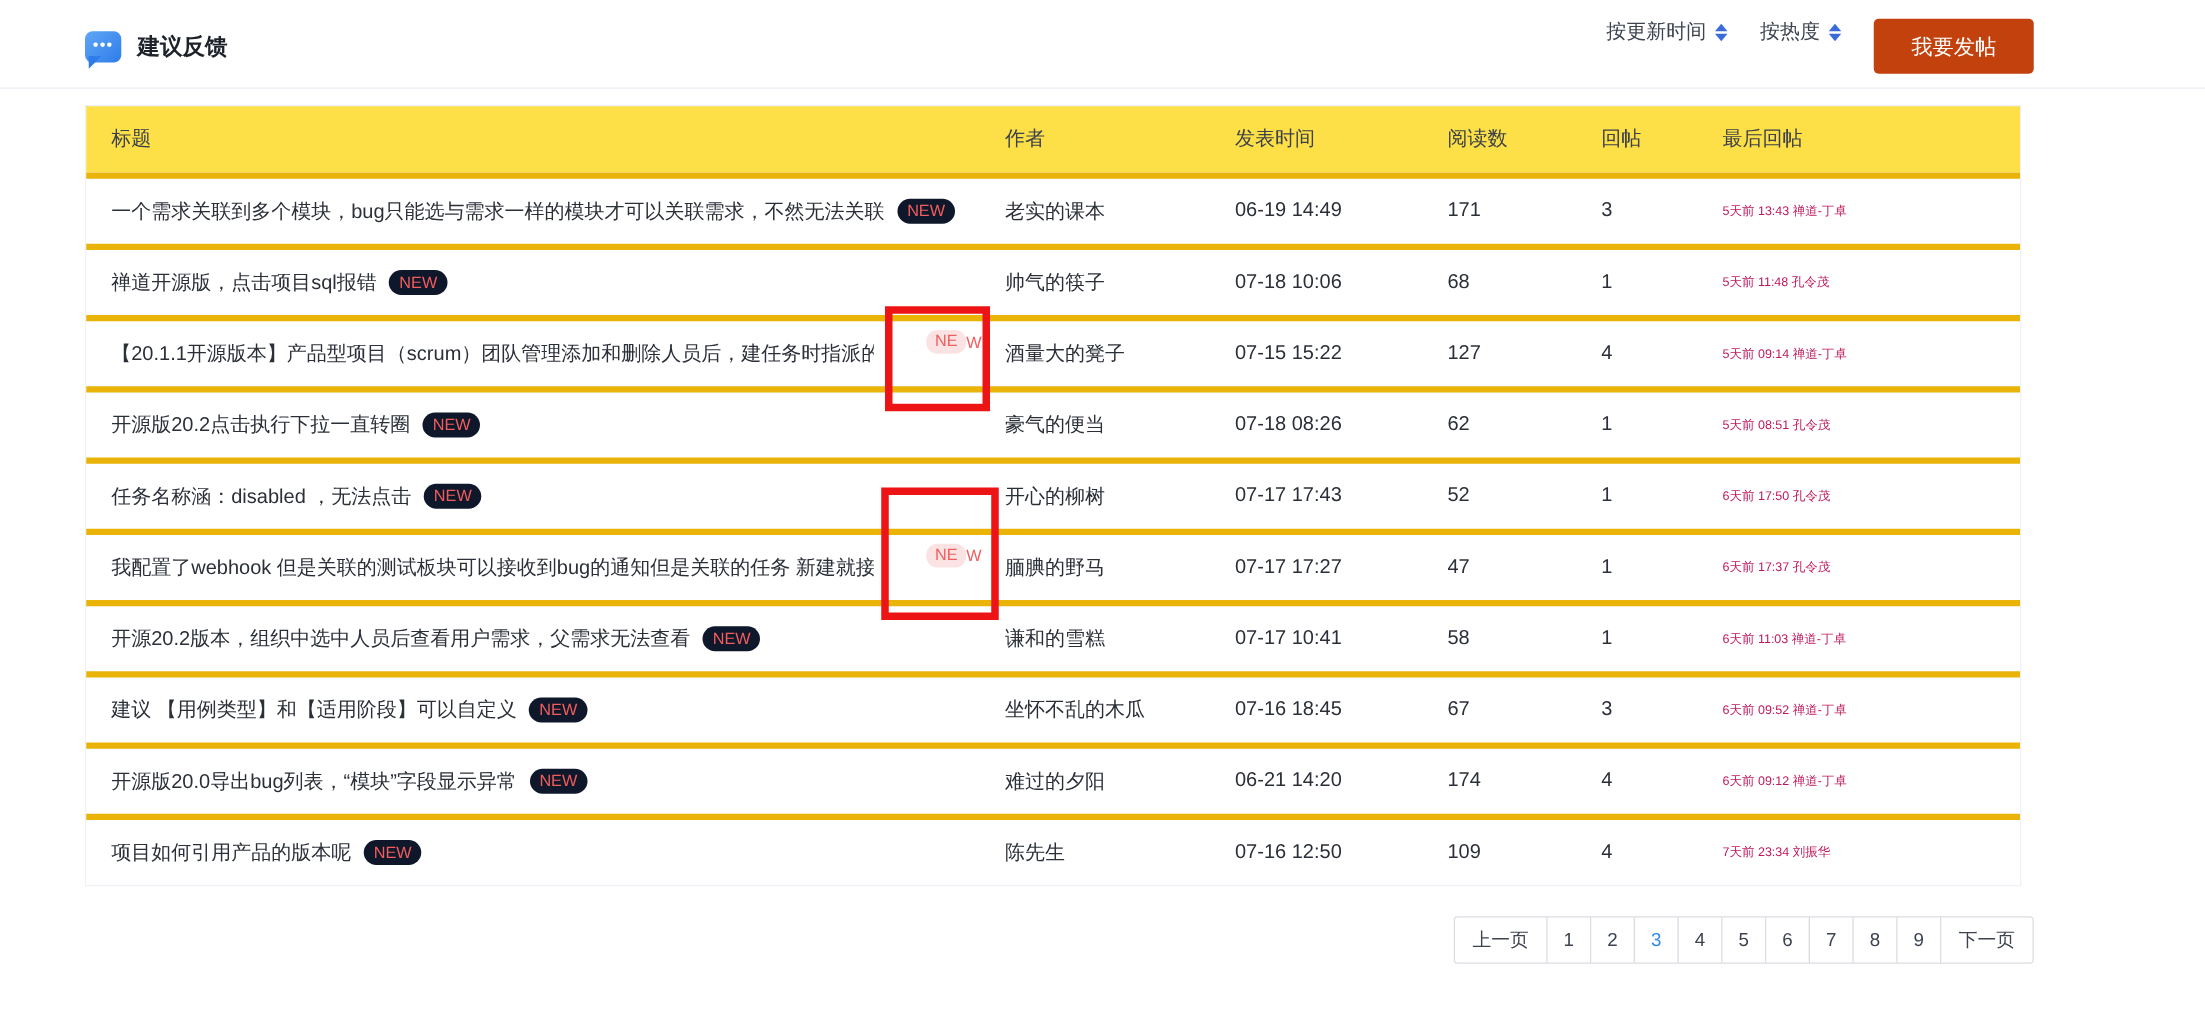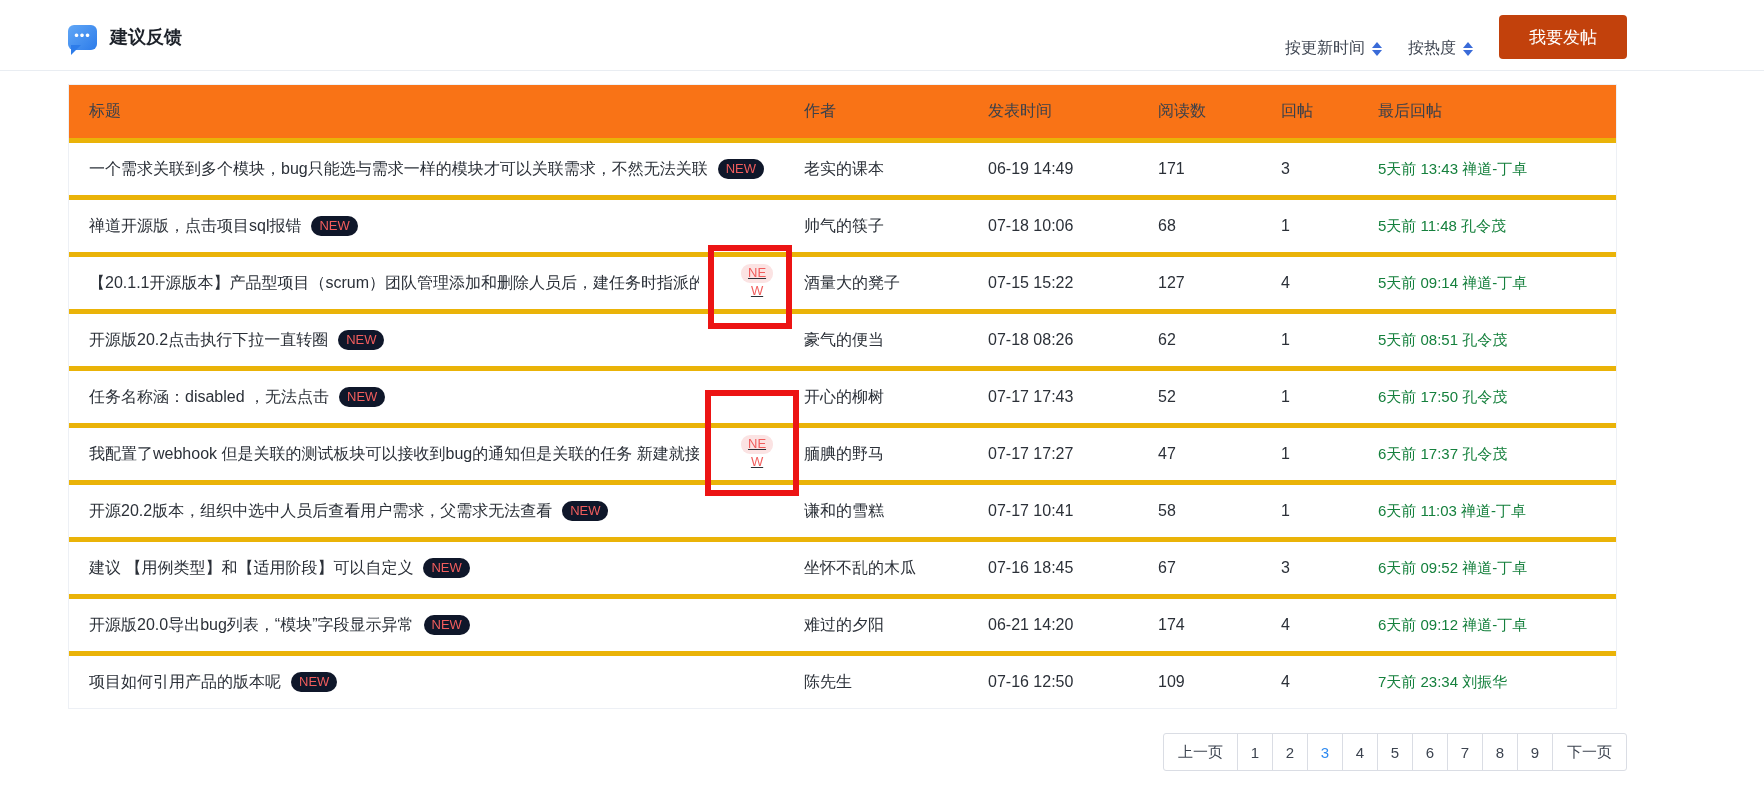--- a/index.html
+++ b/index.html
@@ -11,49 +11,49 @@
   .topbar { position:absolute; left:68px; right:137px; top:12px; height:50px;
     display:flex; align-items:center; justify-content:space-between; }
   .title-wrap { display:flex; align-items:center; gap:13px; }
   .bubble-icon { position:relative; width:29px; height:25px; border-radius:6px;
     background:linear-gradient(135deg,#61a7f6,#2d7cea);
     display:flex; align-items:center; justify-content:center; }
   .bubble-icon::after { content:""; position:absolute; left:3px; bottom:-5px;
     border:5px solid transparent; border-top-color:#2d7cea; border-left-color:#2d7cea; }
   .bubble-dots { color:#fff; font-size:13px; letter-spacing:1px; line-height:1; margin-top:-4px; }
   .page-title { font-size:18px; font-weight:bold; color:#1d222a; }
-  .controls { display:flex; align-items:flex-end; gap:26px; }
+  .controls { display:flex; align-items:flex-start; gap:26px; }
   .sort-ctl { display:flex; align-items:center; gap:7px; cursor:pointer;
     font-size:16px; color:#3d4450; }
   .caret-group { display:inline-flex; flex-direction:column; gap:2px; }
   .caret-up { width:0; height:0; border-left:5px solid transparent; border-right:5px solid transparent;
     border-bottom:6px solid #3a6bd8; }
   .caret-down { width:0; height:0; border-left:5px solid transparent; border-right:5px solid transparent;
     border-top:6px solid #3a6bd8; }
   .post-btn { height:44px; padding:0 30px; background:#c2410c; color:#fff; border:none;
     border-radius:4px; font-size:17px; cursor:pointer; font-family:inherit; }
   .topbar-divider { position:absolute; left:0; right:0; top:70px; height:1px; background:#e9edf2; }
 
   
   .board { position:absolute; left:68px; top:84px; width:1549px;
     border:1px solid #edf0f5; border-top:none; }
   .trow { display:grid; grid-template-columns:715px 184px 170px 123px 97px auto;
     align-items:center; padding-left:20px; height:57px; border-top:5px solid #eab308;
     background:#fff; position:relative; }
-  .trow.thead { height:54px; background:#f97316; border-top:1px solid #eef1f6; }
+  .trow.thead { height:54px; background:#fde047; border-top:1px solid #eef1f6; }
   .thead .cell { font-size:16px; color:#3c414a; }
   .cell { font-size:16px; color:#2b3038; white-space:nowrap; overflow:hidden; }
   .cell.title-cell { display:flex; align-items:center; overflow:visible; }
   .title-text { cursor:pointer; }
   .title-text.clipped { max-width:610px; overflow:hidden; white-space:nowrap; display:inline-block; }
-  .cell.last-cell { font-size:15px; color:#15803d; }
+  .cell.last-cell { font-size:10px; color:#be185d; }
   .new-badge { display:inline-block; margin-left:10px; padding:2px 8px 3px;
     background:#0f172a; color:#f15d5d; font-size:13px; border-radius:10px; line-height:1.2; }
-  .new-badge-wrapped { position:absolute; top:7px; display:flex; flex-direction:column;
-    align-items:center; line-height:1.25;text-decoration:underline; }
+  .new-badge-wrapped { position:absolute; top:7px; display:flex; flex-direction:row;
+    align-items:center; line-height:1.25; }
   .new-badge-wrapped .l1 { padding:1px 7px 2px; background:#fbe3e3; color:#f15d5d;
     font-size:13px; border-radius:9px; }
   .new-badge-wrapped .l2 { color:#f15d5d; font-size:13px; }
 
   
   .annotation { position:absolute; border:6px solid #ec1414; background:transparent; z-index:6; }
 
   
   .pagination { position:absolute; top:733px; right:137px; display:flex; z-index:2; }
   .page-btn { min-width:36px; height:38px; display:flex; align-items:center; justify-content:center;

